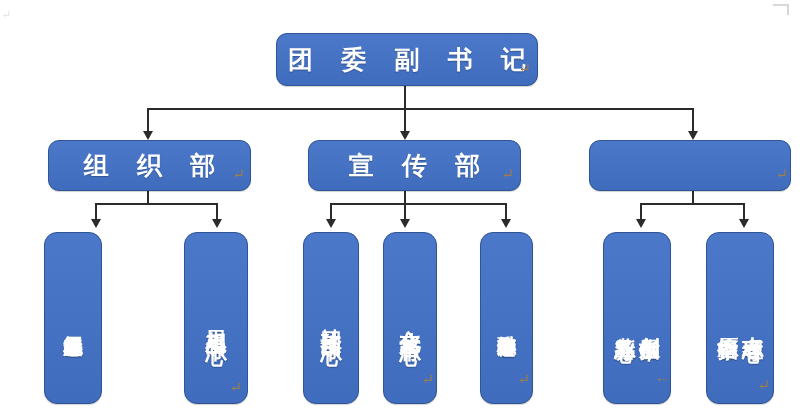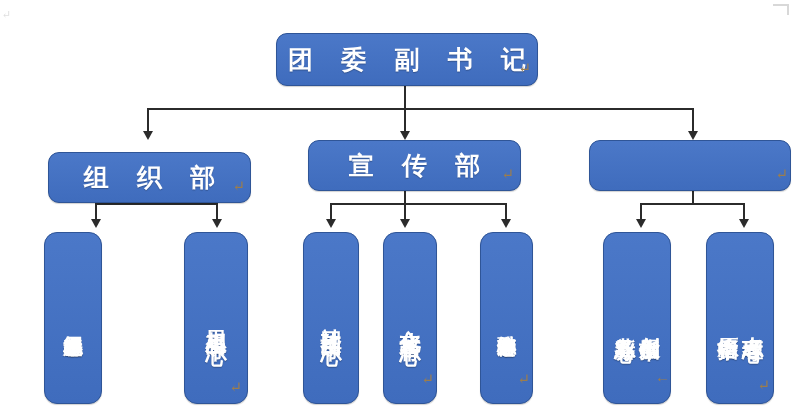--- a/index.html
+++ b/index.html
@@ -164,21 +164,21 @@
   <div class="line vline" style="left:640px; top:203px; height:18px;"></div>
   <div class="arrow-down" style="left:636px; top:219px;"></div>
   <div class="line vline" style="left:743px; top:203px; height:18px;"></div>
   <div class="arrow-down" style="left:739px; top:219px;"></div>
 
   <div class="node horiz" style="left:276px; top:33px; width:262px; height:53px;text-align:center;">
     <span class="label spaced">团 委 副 书 记</span>
     <span class="ret" style="right:6px; top:27px;">↵</span>
   </div>
 
-  <div class="node horiz" style="left:48px; top:152px; width:203px; height:51px;">
+  <div class="node horiz" style="left:48px; top:140px; width:203px; height:51px;">
     <span class="label spaced">组 织 部</span>
     <span class="ret" style="right:5px; top:26px;">↵</span>
   </div>
 
   <div class="node horiz" style="left:308px; top:140px; width:213px; height:51px;">
     <span class="label spaced">宣 传 部</span>
     <span class="ret" style="right:6px; top:26px;">↵</span>
   </div>
 
   <div class="node horiz" style="left:589px; top:140px; width:202px; height:51px;">

